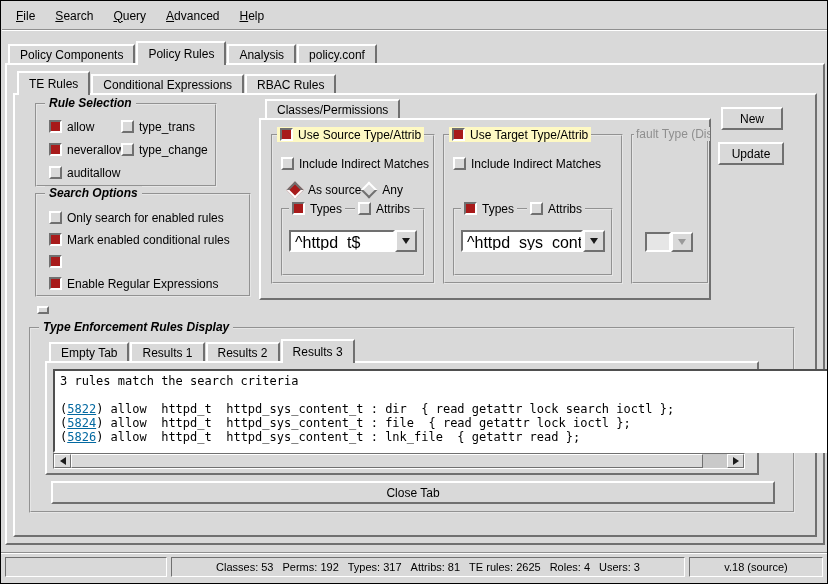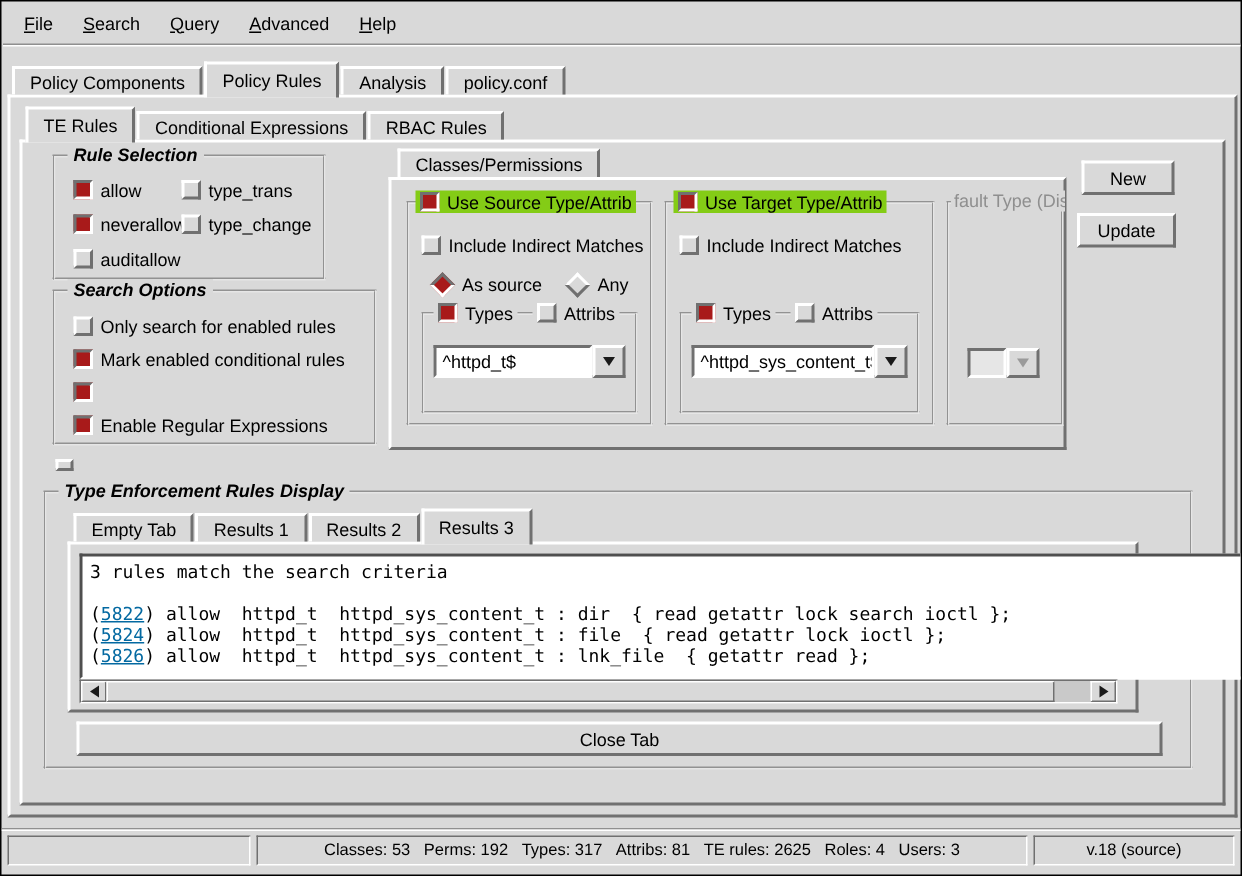--- a/index.html
+++ b/index.html
@@ -29,21 +29,21 @@
   
   .check-row{display:flex;align-items:center;gap:5px;height:15px;white-space:nowrap;cursor:default;}
   .ind{width:9px;height:9px;flex:0 0 9px;border:2px solid;border-color:#ffffff #707070 #707070 #ffffff;background:#d9d9d9;}
   .ind.checked{border-color:#707070 #ffffff #ffffff #707070;background:#a81a1a;}
   .rad{width:8px;height:8px;flex:0 0 8px;transform:rotate(45deg);border:2px solid;
     border-color:#ffffff #707070 #707070 #ffffff;background:#d9d9d9;margin:0 2px;}
   .rad.selected{border-color:#707070 #ffffff #ffffff #707070;background:#a81a1a;}
   
   .combo{display:flex;height:22px;box-sizing:border-box;}
   .combo-field{flex:1;background:#ffffff;border:2px solid;border-color:#707070 #ffffff #ffffff #707070;
-    padding:2px 4px;white-space:nowrap;overflow:hidden;font-size:12px;}
+    padding:2px 4px;white-space:nowrap;overflow:hidden;font-size:16px;}
   .combo-btn{width:18px;background:#d9d9d9;border:2px solid;border-color:#ffffff #707070 #707070 #ffffff;
     display:flex;align-items:center;justify-content:center;}
   .arr-down{width:0;height:0;border-left:4px solid transparent;border-right:4px solid transparent;border-top:6px solid #1a1a1a;}
   .disabled .combo-field{background:#e6e6e6;}
   .disabled .arr-down{border-top-color:#9a9a9a;}
   
   .btn{position:absolute;display:flex;align-items:center;justify-content:center;background:#d9d9d9;
     border:2px solid;border-color:#ffffff #707070 #707070 #ffffff;box-sizing:border-box;cursor:default;}
   
   .main-tabbar{left:7px;top:40px;}
@@ -53,23 +53,23 @@
   .rs-group{left:34px;top:102px;width:182px;height:84px;z-index:3;}
   .rs-col{position:absolute;top:14px;display:flex;flex-direction:column;gap:8px;}
   .rs-col1{left:12px;} .rs-col2{left:84px;}
   .so-group{left:34px;top:192px;width:216px;height:104px;z-index:3;}
   .so-list{position:absolute;left:12px;top:15px;display:flex;flex-direction:column;gap:7px;}
   .ta-tabbar{left:264px;top:95px;z-index:4;}
   .ta-panel{left:258px;top:117px;width:452px;height:182px;z-index:2;}
   .src-group{left:270px;top:133px;width:164px;height:150px;z-index:3;}
   .tgt-group{left:442px;top:133px;width:180px;height:150px;z-index:3;}
   .def-group{left:630px;top:133px;width:78px;height:150px;z-index:3;}
-  .grp-title-cb{position:absolute;top:-9px;left:4px;background:#84cc16;padding:0 3px;}
+  .grp-title-cb{position:absolute;top:-9px;left:4px;background:#fef9c3;padding:0 3px;}
   .indirect{position:absolute;left:8px;top:20px;}
-  .radios{position:absolute;left:14px;top:46px;display:flex;gap:16px;}
+  .radios{position:absolute;left:14px;top:46px;display:flex;}
   .inner-group{position:absolute;border:2px groove #e6e6e6;box-sizing:border-box;}
   .src-inner{left:8px;top:72px;width:144px;height:68px;}
   .tgt-inner{left:8px;top:72px;width:160px;height:68px;}
   .inner-title{position:absolute;top:-9px;left:6px;display:flex;gap:10px;text-align:right;}
   .inner-title .check-row{background:#d9d9d9;padding:0 3px;}
   .inner-combo{position:absolute;left:6px;right:6px;top:20px;}
   .def-title{position:absolute;top:-9px;left:1px;width:72px;overflow:hidden;background:#d9d9d9;
     color:#8f8f8f;white-space:nowrap;padding:0 2px;}
   .def-combo{position:absolute;left:12px;top:96px;width:48px;height:20px;}
   .btn-new{left:720px;top:106px;width:62px;height:23px;}

